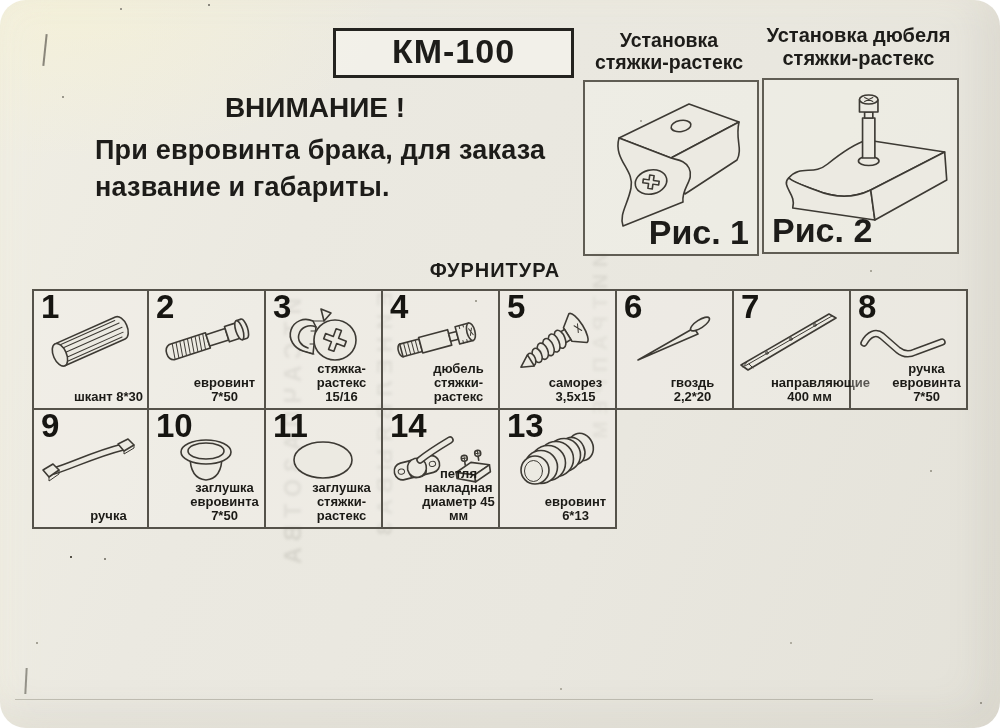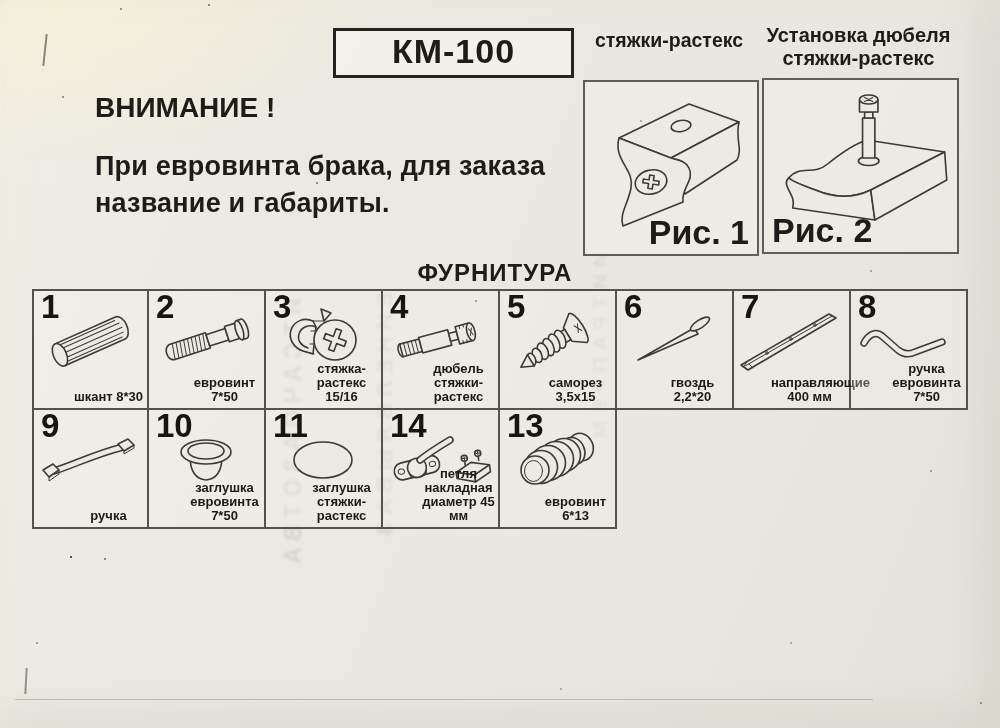--- a/index.html
+++ b/index.html
@@ -3,44 +3,44 @@
 <meta charset="utf-8">
 <style>
   html,body{margin:0;padding:0;}
   body{width:1000px;height:728px;overflow:hidden;
        font-family:"Liberation Sans","DejaVu Sans",sans-serif;
        color:#1d1c19;}
   #stage{position:absolute;inset:0;width:1000px;height:728px;
     background:
       radial-gradient(ellipse 480px 220px at 6% 1%, rgba(248,243,208,0.50), rgba(248,243,208,0) 70%),
       linear-gradient(112deg,#f0eee4 0%,#ebe9e1 30%,#e9e7df 62%,#e4e2d9 100%);
-    box-shadow: inset -14px -12px 42px rgba(95,92,80,0.10), inset 8px 6px 30px rgba(255,253,235,0.35);}
+    box-shadow: inset -14px -12px 42px rgba(95,92,80,0.10), inset 8px 6px 30px rgba(255,253,235,0.35); border-radius: 26px;}
   .abs{position:absolute;}
   
   .title-box{left:333px;top:28px;width:235px;height:44px;border:3px solid #24231f;
     background:rgba(247,246,240,0.55);text-align:center;line-height:41px;
     font-size:34px;font-weight:700;letter-spacing:1px;}
   
   .warning{left:95px;top:92px;width:482px;}
-  .warn-title{width:440px;font-size:28px;font-weight:700;margin-bottom:24px;}
+  .warn-title{width:440px;text-align:center;font-size:28px;font-weight:700;margin-bottom:8px;}
   .warn-line{font-size:27px;font-weight:700;line-height:36.5px;white-space:nowrap;letter-spacing:0.2px;}
   
   .fig-title{text-align:center;font-weight:700;}
   .ft1{left:583px;top:29px;width:172px;font-size:19.5px;line-height:22px;}
   .ft2{left:762px;top:24px;width:193px;font-size:20px;line-height:23px;}
   .fig-box{border:2px solid #605d54;background:rgba(246,245,239,0.35);}
   .fb1{left:583px;top:80px;width:172px;height:172px;}
   .fb2{left:762px;top:78px;width:193px;height:172px;}
   .fig-cap{position:absolute;font-size:34px;font-weight:700;bottom:2px;}
   .cap-r{right:8px;}
   .cap-l{left:8px;}
   .fig-box svg{position:absolute;left:0;top:0;}
   
   .section-title{left:300px;top:259px;width:390px;text-align:center;
-    font-size:24px;font-weight:700;letter-spacing:1px;}
+    font-size:20px;font-weight:700;letter-spacing:1px;}
   
   .hw-table{left:32px;top:289px;}
   .hw-row{display:flex;}
   .cell{position:relative;width:117px;height:121px;box-sizing:border-box;
     border-right:2px solid #55524a;border-bottom:2px solid #55524a;background:rgba(247,246,240,0.28);}
   .row1 .cell{border-top:2px solid #55524a;}
   .cell:first-child{border-left:2px solid #55524a;}
   .row2 .cell{height:119px;}
   .num{position:absolute;top:-3px;left:7px;font-size:33px;font-weight:700;color:#161511;}
   .art{position:absolute;left:1px;top:16px;width:113px;height:66px;}
@@ -77,20 +77,21 @@
     <span>КМ-100</span>
   </div>
 
   <div class="abs warning">
     <div class="warn-title">ВНИМАНИЕ !</div>
     <div class="warn-line">При евровинта брака, для заказа</div>
     <div class="warn-line">название и габариты.</div>
   </div>
 
   <div class="abs fig-title ft1">
+    <div>Установка</div>
     <div>стяжки-растекс</div>
   </div>
   <div class="abs fig-box fb1">
     <svg viewBox="0 0 168 168" width="168" height="168">
       <path class="fl" d="M34,56 L104,22 L154,40 L86,76 Z"></path>
       <ellipse class="fl" cx="96" cy="44" rx="10" ry="5.5" transform="rotate(-10 96 44)"></ellipse>
       <path class="fl" d="M86,76 L154,40 C150,58 158,66 152,78 L100,112 Z"></path>
       <path class="fl" d="M34,56 C28,78 50,88 46,106 C43,122 34,132 38,144 L98,120 C96,106 110,98 104,86 C100,78 92,78 86,76 Z"></path>
       <ellipse class="fl" cx="66" cy="100" rx="16" ry="12" transform="rotate(-14 66 100)"></ellipse>
       <g transform="translate(66 100) rotate(8) scale(1,0.85)">

